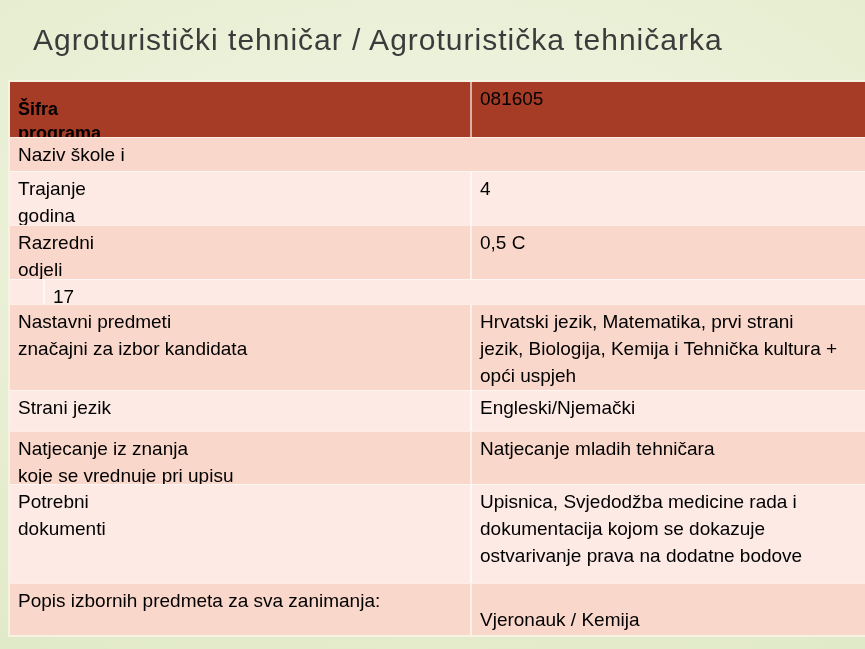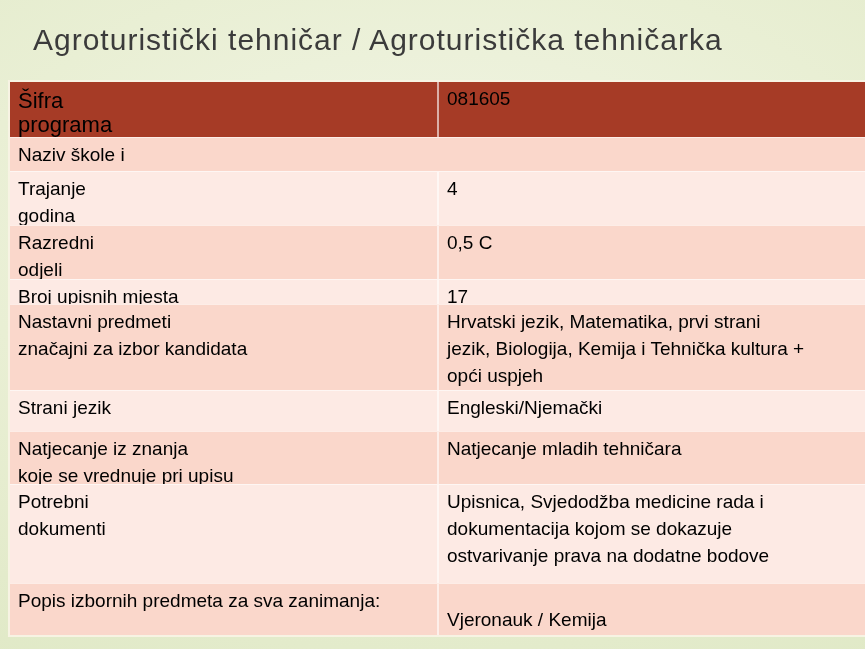--- a/index.html
+++ b/index.html
@@ -54,29 +54,30 @@
     white-space: pre-line;
     overflow: hidden;
   }
   .label-cell {
     width: 427px;
     flex: 0 0 427px;
   }
   .value-cell {
     flex: 1 1 auto;
     border-left: 2px solid rgba(255,255,255,0.6);
+    margin-left: 33px;
   }
   .band-header {
     background: #a63b26;
   }
   .band-header .label-cell {
-    font-weight: normal;
-    font-size: 22px;
+    font-weight: bold;
+    font-size: 18px;
     line-height: 24px;
-    padding-top: 7px;
+    padding-top: 15px;
   }
   .band-dark  { background: #fad7cb; }
   .band-light { background: #fdeae4; }
   .valign-bottom {
     display: flex;
     align-items: flex-end;
     padding-bottom: 2px;
   }
 </style>
 </head>
@@ -105,21 +106,20 @@
       <div class="cell value-cell">4</div>
     </div>
 
     <div class="t-row band-dark" style="height:54px">
       <div class="cell label-cell">Razredni
 odjeli</div>
       <div class="cell value-cell">0,5 C</div>
     </div>
 
     <div class="t-row band-light" style="height:25px">
-      <div class="cell label-cell">Broj upisnih mjesta</div>
       <div class="cell value-cell">17</div>
     </div>
 
     <div class="t-row band-dark" style="height:86px">
       <div class="cell label-cell">Nastavni predmeti
 značajni za izbor kandidata</div>
       <div class="cell value-cell">Hrvatski jezik, Matematika, prvi strani
 jezik, Biologija, Kemija i Tehnička kultura +
 opći uspjeh</div>
     </div>

